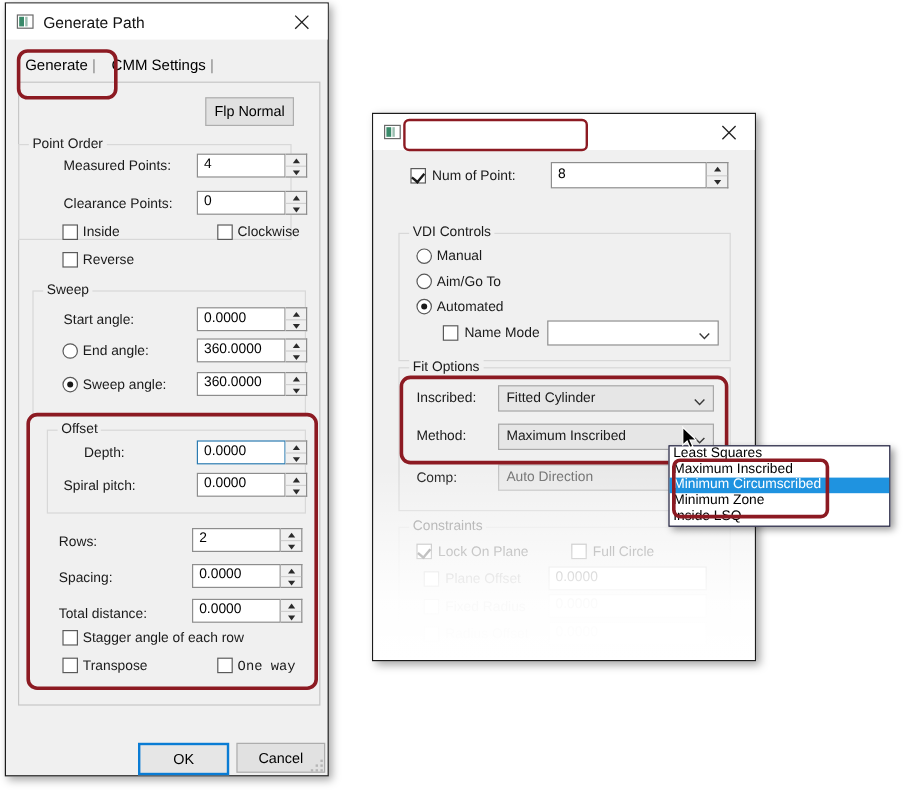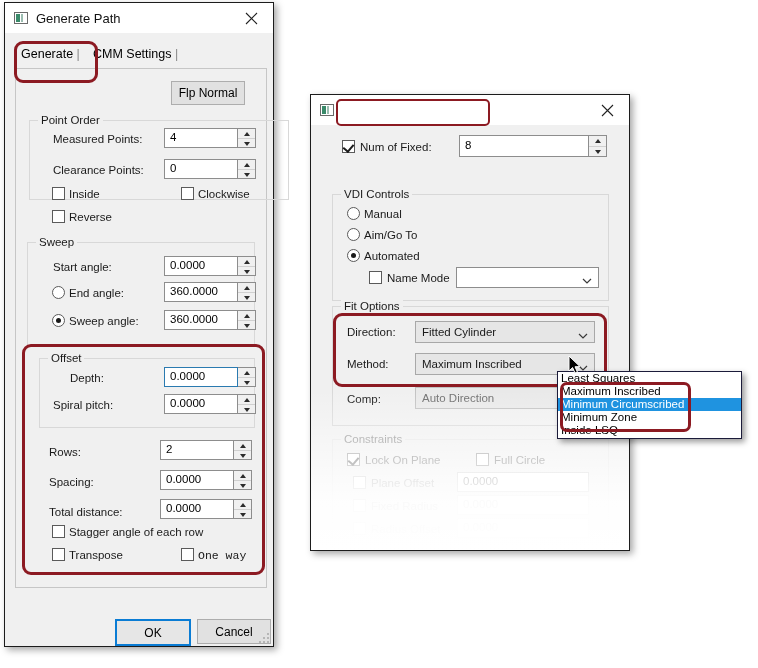--- a/index.html
+++ b/index.html
@@ -135,21 +135,21 @@
       <span class="tab" style="left:78px;">
         <span>CMM Settings</span>
         <span class="sep">|</span>
       </span>
     </div>
 
     <div class="panel"></div>
 
     <div class="btn" id="flipnormal">Flp Normal</div>
 
-    <div class="group" style="left:24px;top:117px;width:226px;height:78px;padding-left:32px;">
+    <div class="group" style="left:10px;top:117px;width:226px;height:78px;">
       <span class="glabel">Point Order</span>
     </div>
 
     <span class="lbl" style="left:48px;top:130px;">Measured Points:</span>
     <div class="tbox" style="left:159px;top:125px;width:74px;height:20px;">
       <span>4</span>
     </div>
     <div class="spin" style="left:233px;top:125px;height:20px;">
       <div class="up">
           <i class="arrU"></i>
@@ -331,21 +331,21 @@
       <span class="closebtn">
         <svg width="13" height="13" viewBox="0 0 13 13">
             <path d="M1 1 L12 12 M12 1 L1 12" stroke="#222" stroke-width="1.1" fill="none"></path>
           </svg>
       </span>
     </div>
 
     <div class="cbox" style="left:31px;top:45px;">
       <i class="tick"></i>
     </div>
-    <span class="lbl" style="left:49px;top:46px;">Num of Fixed:</span>
+    <span class="lbl" style="left:49px;top:46px;">Num of Point:</span>
     <div class="tbox" style="left:148px;top:40px;width:130px;height:22px;">
       <span style="top:3px;">8</span>
     </div>
     <div class="spin" style="left:278px;top:40px;height:22px;">
       <div class="up">
           <i class="arrU"></i>
         </div>
       <div class="dn">
           <i class="arrD"></i>
         </div>
@@ -374,21 +374,21 @@
         <svg width="10" height="7" viewBox="0 0 10 7">
             <path d="M1 1 L5 5 L9 1" stroke="#3a3a3a" stroke-width="1.2" fill="none"></path>
           </svg>
       </span>
     </div>
 
     <div class="group" style="left:21px;top:211px;width:275px;height:118px;">
       <span class="glabel">Fit Options</span>
     </div>
 
-    <span class="lbl" style="left:36px;top:231px;">Direction:</span>
+    <span class="lbl" style="left:36px;top:231px;">Inscribed:</span>
     <div class="combo" style="left:104px;top:226px;width:180px;height:22px;">
       <span class="ctext" style="top:4px;">Fitted Cylinder</span>
       <span class="carr" style="top:8px;">
         <svg width="10" height="7" viewBox="0 0 10 7">
             <path d="M1 1 L5 5 L9 1" stroke="#3a3a3a" stroke-width="1.2" fill="none"></path>
           </svg>
       </span>
     </div>
 
     <span class="lbl" style="left:36px;top:263px;">Method:</span>

